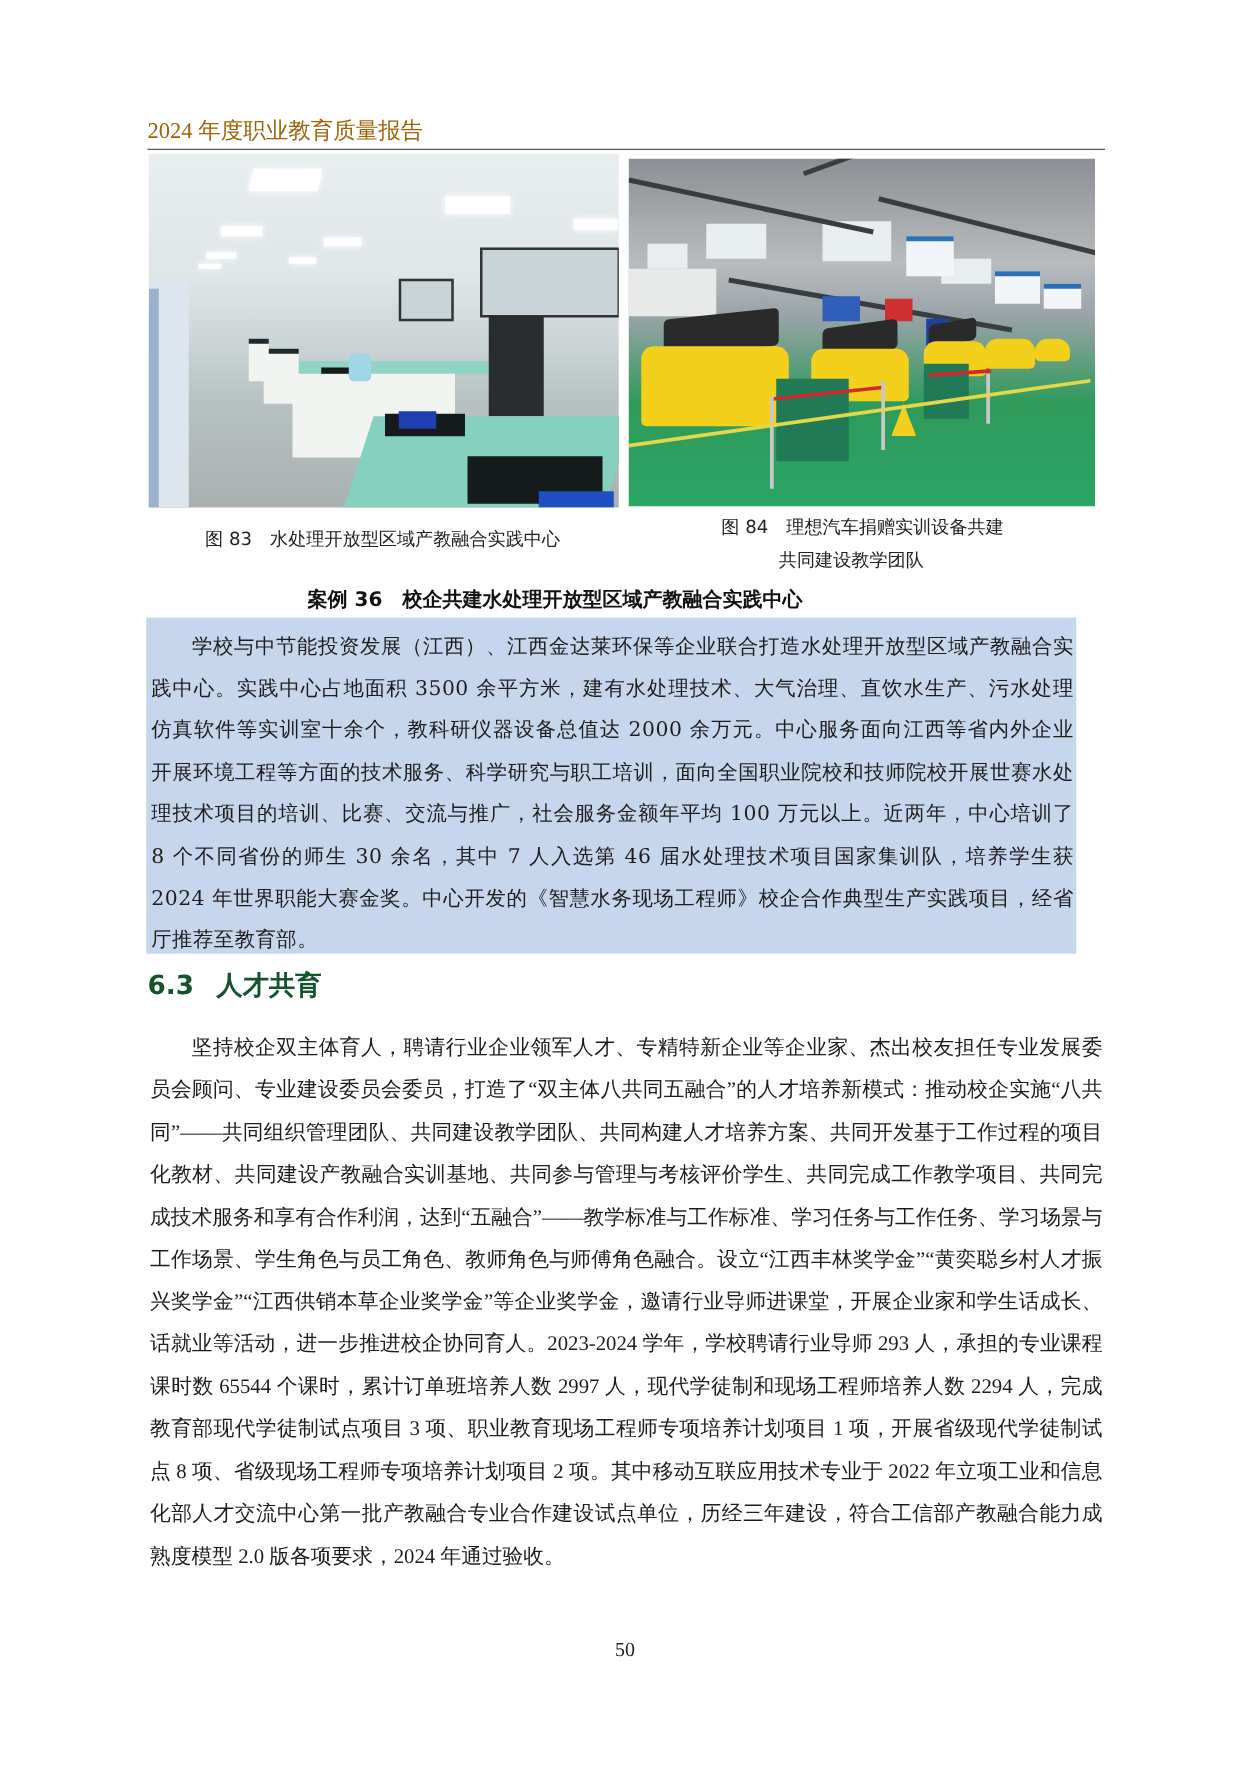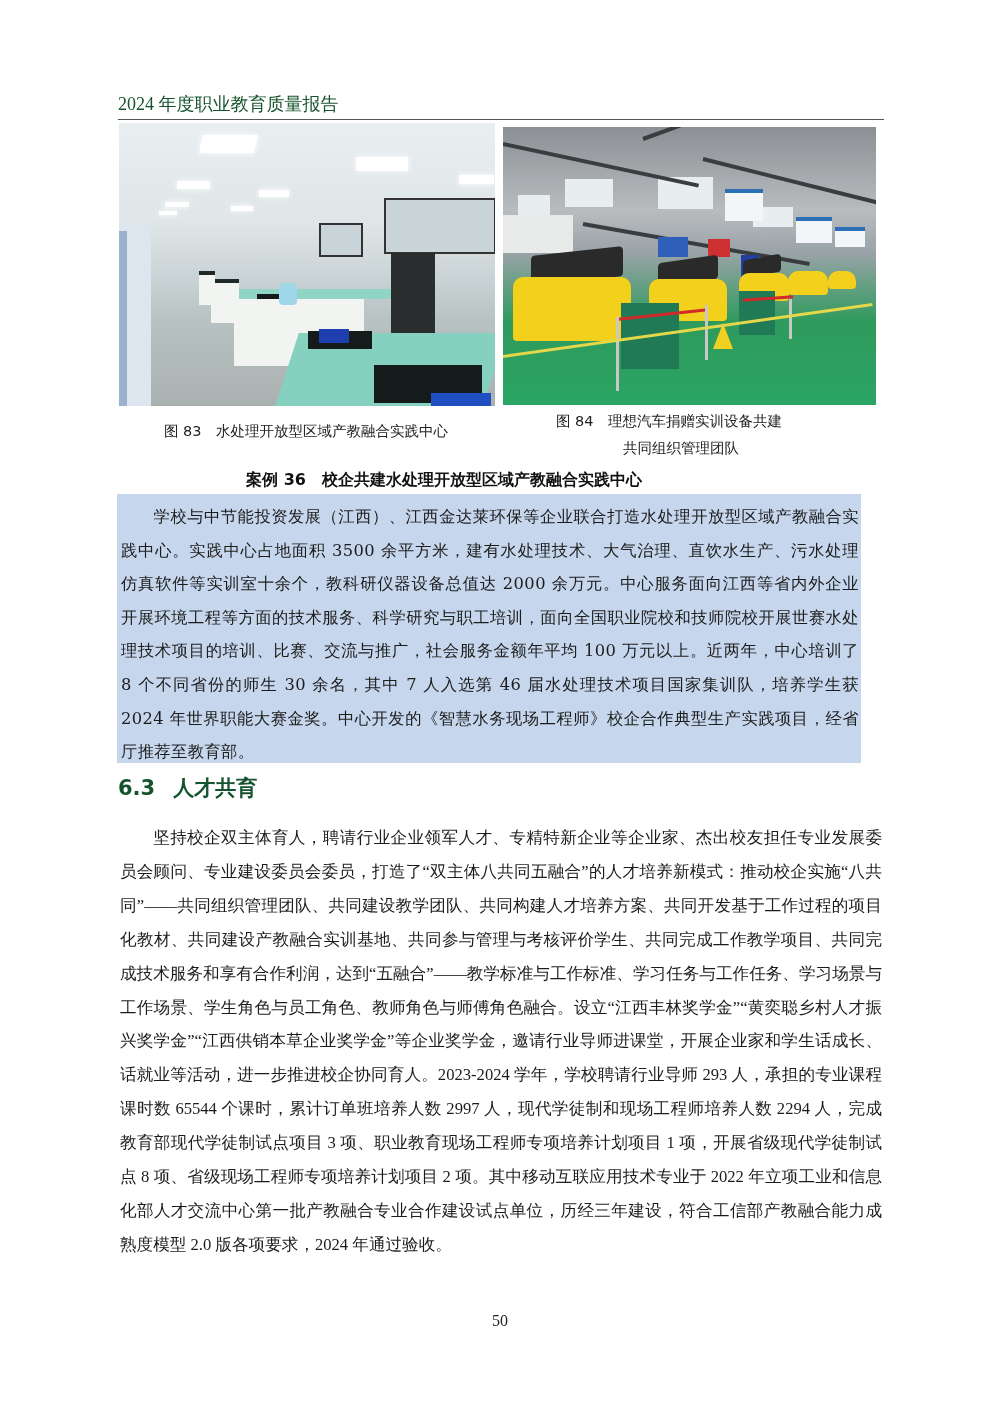--- a/index.html
+++ b/index.html
@@ -1,18 +1,18 @@
 <!DOCTYPE html>
 <html><head>
 <meta charset="utf-8">
 <style>
   html, body { margin:0; padding:0; background:#ffffff; }
   body { width:1000px; height:1415px; position:relative; overflow:hidden;
          font-family:"DejaVu Serif","Liberation Serif",serif; color:#1a1a1a; }
-  .header { position:absolute; left:118px; top:92px; font-size:18px; font-family:"Liberation Serif","DejaVu Serif",serif; color:#14532d; }
+  .header { position:absolute; left:118px; top:92px; font-size:18px; font-family:"Liberation Serif","DejaVu Serif",serif; color:#a16207; }
   .header-rule { position:absolute; left:118px; top:119px; width:766px; height:1px; background:#555; }
 
   .photo { position:absolute; overflow:hidden; }
   .photo-lab { left:119px; top:123px; width:376px; height:283px;
     background:
       linear-gradient(180deg, #e9eef0 0%, #dfe6e8 35%, #c9d2d4 55%, #b8c2c2 70%, #a9b1b0 100%); }
   .photo-car { left:503px; top:127px; width:373px; height:278px;
     background: linear-gradient(180deg,#8c8f93 0%, #b9bcbf 30%, #9aa3a8 45%, #2f9a5c 70%, #2aa563 100%); }
 
   
@@ -29,21 +29,21 @@
   .car-window { position:absolute; background:#e8eef0; }
   .car-body { position:absolute; background:#f2d01c; border-radius:10px 10px 4px 4px; }
   .car-hood { position:absolute; background:#2a2a2a; border-radius:4px; }
   .car-bin { position:absolute; background:#1f7a55; }
   .car-banner { position:absolute; background:#f3f6f8; border-top:4px solid #2d6fb7; }
   .car-rope { position:absolute; background:#d02a2a; height:3px; }
   .car-post { position:absolute; background:#c8c8c8; width:3px; }
 
   .caption { position:absolute; font-family:"DejaVu Sans","Liberation Sans",sans-serif; font-size:14.5px; color:#222; }
   .cap83 { left:164px; top:422px; }
-  .cap84a { left:556px; top:412px; }
+  .cap84a { left:577px; top:412px; }
   .cap84b { left:623px; top:439px; }
 
   .case-title { position:absolute; left:0; width:888px; top:470px; text-align:center;
     font-family:"DejaVu Sans","Liberation Sans",sans-serif; font-weight:bold; font-size:16px; color:#111; }
 
   .case-box { position:absolute; left:117px; top:494px; width:744px; height:269px; background:#c6d6ec; }
   .case-text { position:absolute; left:121px; top:500px; width:738px; font-size:16.3px; line-height:33.6px;
     font-family:"DejaVu Serif","Liberation Serif",serif; color:#1c1c1c; text-align:justify; text-indent:2em; letter-spacing:0.4px; }
 
   .section-title { position:absolute; left:118px; top:774px; font-family:"DejaVu Sans","Liberation Sans",sans-serif;
@@ -119,21 +119,21 @@
   <div class="car-rope" style="left:240px;top:170px;width:50px;transform:rotate(-4deg);"></div>
   <div class="car-post" style="left:113px;top:190px;height:74px;"></div>
   <div class="car-post" style="left:202px;top:178px;height:55px;"></div>
   <div class="car-post" style="left:286px;top:172px;height:40px;"></div>
   <div style="position:absolute;left:210px;top:196px;width:20px;height:26px;background:#f0d020;clip-path:polygon(50% 0,100% 100%,0 100%);"></div>
   <div style="position:absolute;left:0;top:228px;width:373px;height:3px;background:#e4d84a;transform:rotate(-8deg);transform-origin:left;"></div>
 </div>
 
 <div class="caption cap83">图 83　水处理开放型区域产教融合实践中心</div>
 <div class="caption cap84a">图 84　理想汽车捐赠实训设备共建</div>
-<div class="caption cap84b">共同组织管理团队</div>
+<div class="caption cap84b">共同建设教学团队</div>
 
 <div class="case-title">案例 36　校企共建水处理开放型区域产教融合实践中心</div>
 <div class="case-box"></div>
 <div class="case-text">学校与中节能投资发展（江西）、江西金达莱环保等企业联合打造水处理开放型区域产教融合实践中心。实践中心占地面积 3500 余平方米，建有水处理技术、大气治理、直饮水生产、污水处理仿真软件等实训室十余个，教科研仪器设备总值达 2000 余万元。中心服务面向江西等省内外企业开展环境工程等方面的技术服务、科学研究与职工培训，面向全国职业院校和技师院校开展世赛水处理技术项目的培训、比赛、交流与推广，社会服务金额年平均 100 万元以上。近两年，中心培训了 8 个不同省份的师生 30 余名，其中 7 人入选第 46 届水处理技术项目国家集训队，培养学生获 2024 年世界职能大赛金奖。中心开发的《智慧水务现场工程师》校企合作典型生产实践项目，经省厅推荐至教育部。</div>
 
 <div class="section-title">
   <span class="num">6.3</span><span>人才共育</span>
 </div>
 
 <div class="body-text">坚持校企双主体育人，聘请行业企业领军人才、专精特新企业等企业家、杰出校友担任专业发展委员会顾问、专业建设委员会委员，打造了“双主体八共同五融合”的人才培养新模式：推动校企实施“八共同”——共同组织管理团队、共同建设教学团队、共同构建人才培养方案、共同开发基于工作过程的项目化教材、共同建设产教融合实训基地、共同参与管理与考核评价学生、共同完成工作教学项目、共同完成技术服务和享有合作利润，达到“五融合”——教学标准与工作标准、学习任务与工作任务、学习场景与工作场景、学生角色与员工角色、教师角色与师傅角色融合。设立“江西丰林奖学金”“黄奕聪乡村人才振兴奖学金”“江西供销本草企业奖学金”等企业奖学金，邀请行业导师进课堂，开展企业家和学生话成长、话就业等活动，进一步推进校企协同育人。2023-2024 学年，学校聘请行业导师 293 人，承担的专业课程课时数 65544 个课时，累计订单班培养人数 2997 人，现代学徒制和现场工程师培养人数 2294 人，完成教育部现代学徒制试点项目 3 项、职业教育现场工程师专项培养计划项目 1 项，开展省级现代学徒制试点 8 项、省级现场工程师专项培养计划项目 2 项。其中移动互联应用技术专业于 2022 年立项工业和信息化部人才交流中心第一批产教融合专业合作建设试点单位，历经三年建设，符合工信部产教融合能力成熟度模型 2.0 版各项要求，2024 年通过验收。</div>

